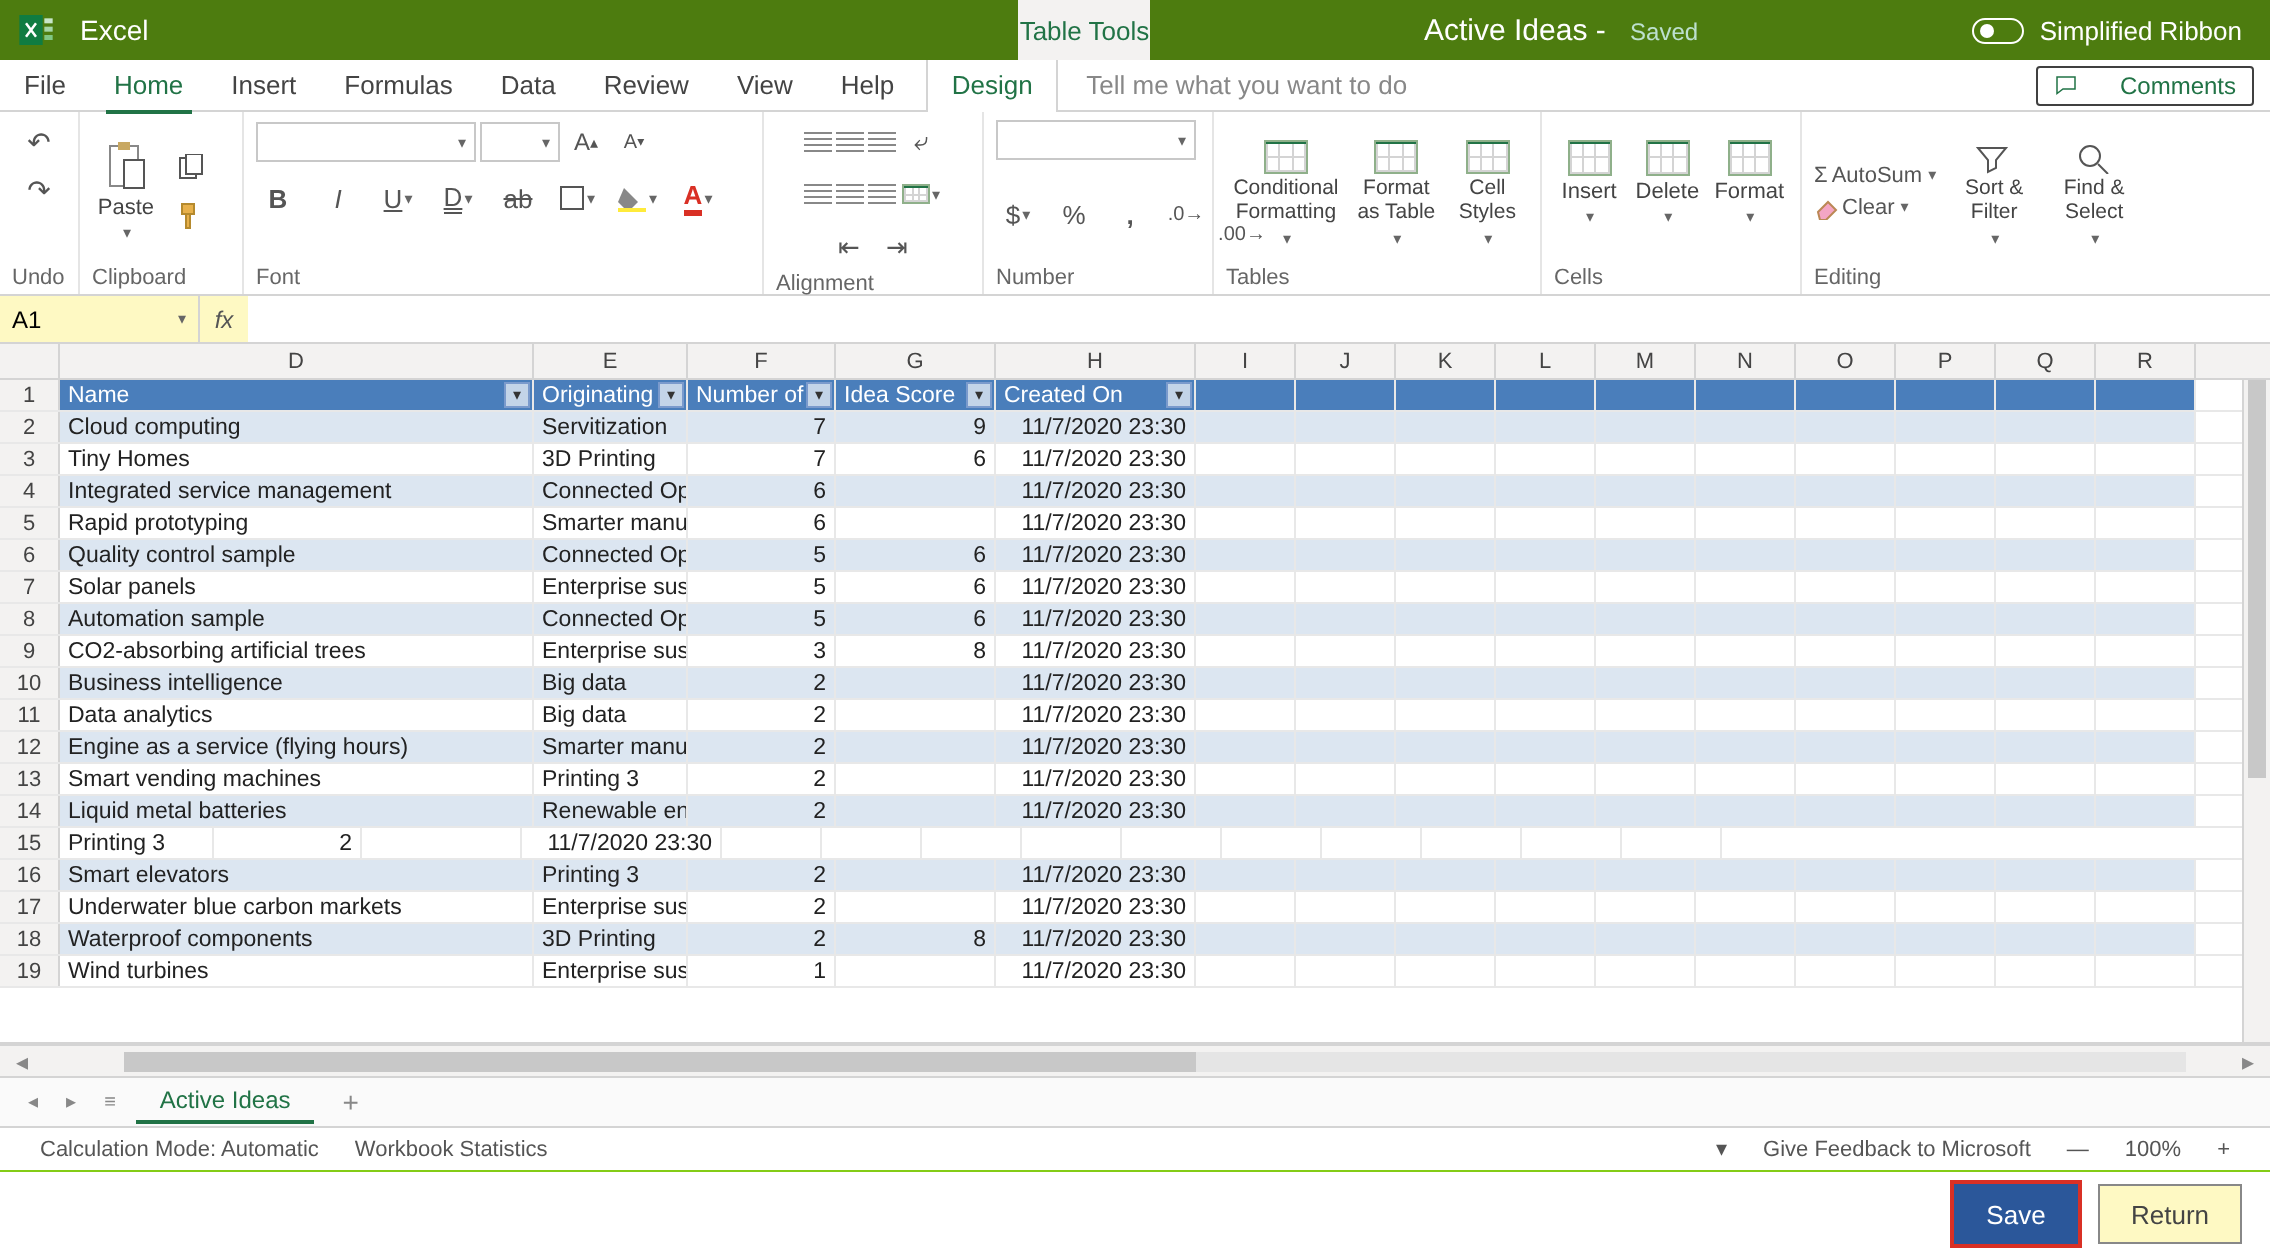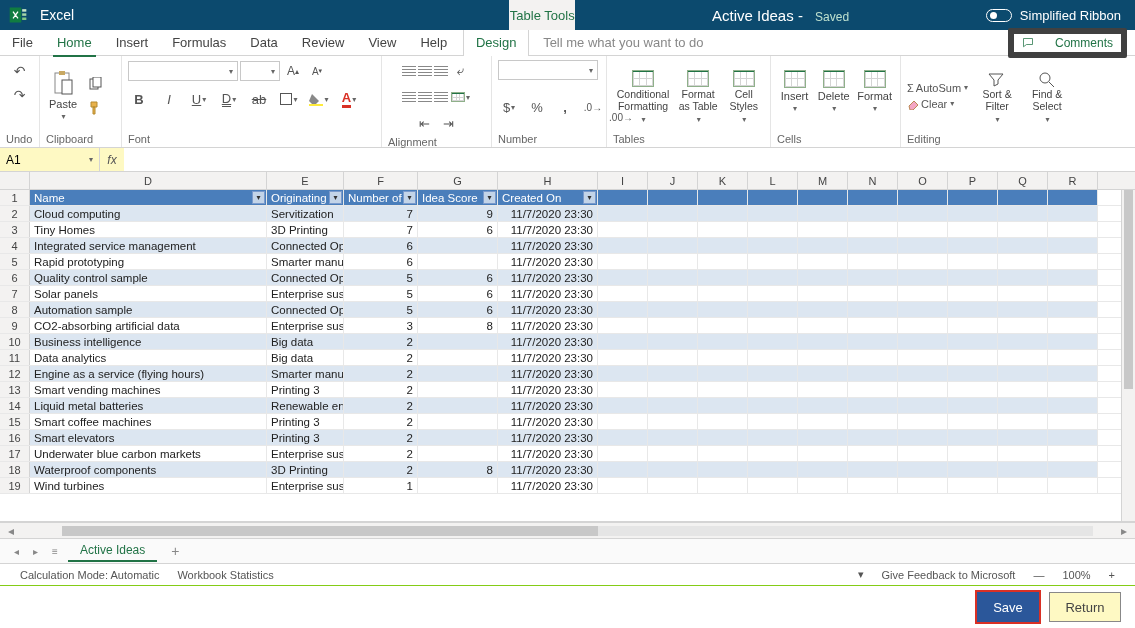--- a/index.html
+++ b/index.html
@@ -1,36 +1,36 @@
 <!DOCTYPE html>
 <html><head>
 <meta charset="utf-8">
 <style>
 * { box-sizing: border-box; margin: 0; padding: 0; font-family: 'Segoe UI', sans-serif; }
 body { width: 1135px; height: 628px; background: #fff; font-size: 12px; overflow: hidden; }
 
 
-.title-bar { height: 30px; background: #0c4a6e; display: flex; align-items: center;color:#fff;}
+.title-bar { height: 30px; background: #4d7c0f; display: flex; align-items: center;color:#fff;}
 .title-bar .excel-icon { width: 36px; height: 30px; display:flex;align-items:center;justify-content:center; }
 .title-bar .app-name { font-size: 14px; padding: 0 14px 0 4px; }
 .title-bar .tab-tools { background: #f3f2f1; color: #217346; height: 30px; width: 66px; display:flex;align-items:center;justify-content:center; font-size: 13px; margin-left:420px;}
 .title-bar .doc-title-wrap { flex:1; text-align:center; color:#fff; font-size: 15px;}
 .title-bar .doc-title-wrap .saved { color:#bde0cf; font-size:12px; margin-left:8px;}
 .title-bar .simplified { display:flex;align-items:center; gap:8px; padding-right:14px; font-size:13px;}
 .title-bar .toggle { width:26px; height:13px; border:1px solid #fff; border-radius:7px; position:relative;}
 .title-bar .toggle::after{content:"";position:absolute;width:7px;height:7px;border-radius:50%;background:#fff;top:2px;left:3px;}
 
 
 .ribbon-tabs { height: 26px; display:flex; align-items:center; border-bottom:1px solid #d4d4d4; background:#fff; font-size:13px;}
 .ribbon-tabs .tab { padding: 0 12px; height:26px; display:flex;align-items:center; color:#444; position:relative; cursor:pointer;}
 .ribbon-tabs .tab.active { color:#217346; }
 .ribbon-tabs .tab.active::after { content:""; position:absolute; bottom:-1px; left:8px; right:8px; height:2px; background:#217346;}
 .ribbon-tabs .tab.context { color:#217346; background:#fff; border-left:1px solid #d4d4d4; border-right:1px solid #d4d4d4; width:66px; justify-content:center; padding:0; margin-left:0;}
 .ribbon-tabs .tell-me { flex:1; padding-left:14px; color:#888; font-size:13px;}
-.ribbon-tabs .comments { border:6px solid #404040; padding:2px 8px; margin-right:8px; color:#217346; border-radius:2px; display:flex;align-items:center;gap:21px; font-size:12px;margin-left:30px;}
+.ribbon-tabs .comments { border:1px solid #404040; padding:2px 8px; margin-right:8px; color:#217346; border-radius:2px; display:flex;align-items:center;gap:21px; font-size:12px;margin-left:30px;}
 
 
 .ribbon { height: 92px; border-bottom:1px solid #d4d4d4; display:flex; font-size:11px; color:#555;}
 .group { border-right:1px solid #e5e5e5; padding:4px 6px 2px; display:flex; flex-direction:column; justify-content:space-between;}
 .group-label { text-align:left; color:#666; font-size:11px; padding-top:2px;}
 .group-body {flex:1; display:flex; align-items:center; gap:4px;}
 .btn-large { width:34px; height:56px; display:flex;flex-direction:column;align-items:center;justify-content:flex-start;gap:2px;padding-top:2px;font-size:11px;color:#444;}
 .mini-btn { width:22px; height:22px; display:flex;align-items:center;justify-content:center; color:#555; font-size:13px;}
 .mini-col {display:flex;flex-direction:column;gap:2px;}
 .mini-row {display:flex;gap:2px;align-items:center;}
@@ -525,21 +525,21 @@
         <div class="cell colX"></div>
         <div class="cell colX"></div>
         <div class="cell colX"></div>
         <div class="cell colX"></div>
         <div class="cell colX"></div>
         <div class="cell colX"></div>
         <div class="cell colX"></div>
       </div>
       <div class="row ">
         <div class="row-h">9</div>
-        <div class="cell colD">CO2-absorbing artificial data</div>
+        <div class="cell colD">CO2-absorbing artificial trees</div>
         <div class="cell colE">Enterprise susta</div>
         <div class="cell colF num-cell">3</div>
         <div class="cell colG num-cell">8</div>
         <div class="cell colH num-cell">11/7/2020 23:30</div>
         <div class="cell colX"></div>
         <div class="cell colX"></div>
         <div class="cell colX"></div>
         <div class="cell colX"></div>
         <div class="cell colX"></div>
         <div class="cell colX"></div>
@@ -633,21 +633,20 @@
         <div class="cell colX"></div>
         <div class="cell colX"></div>
         <div class="cell colX"></div>
         <div class="cell colX"></div>
         <div class="cell colX"></div>
         <div class="cell colX"></div>
         <div class="cell colX"></div>
       </div>
       <div class="row ">
         <div class="row-h">15</div>
-        <div class="cell colD">Smart coffee machines</div>
         <div class="cell colE">Printing 3</div>
         <div class="cell colF num-cell">2</div>
         <div class="cell colG num-cell"></div>
         <div class="cell colH num-cell">11/7/2020 23:30</div>
         <div class="cell colX"></div>
         <div class="cell colX"></div>
         <div class="cell colX"></div>
         <div class="cell colX"></div>
         <div class="cell colX"></div>
         <div class="cell colX"></div>

